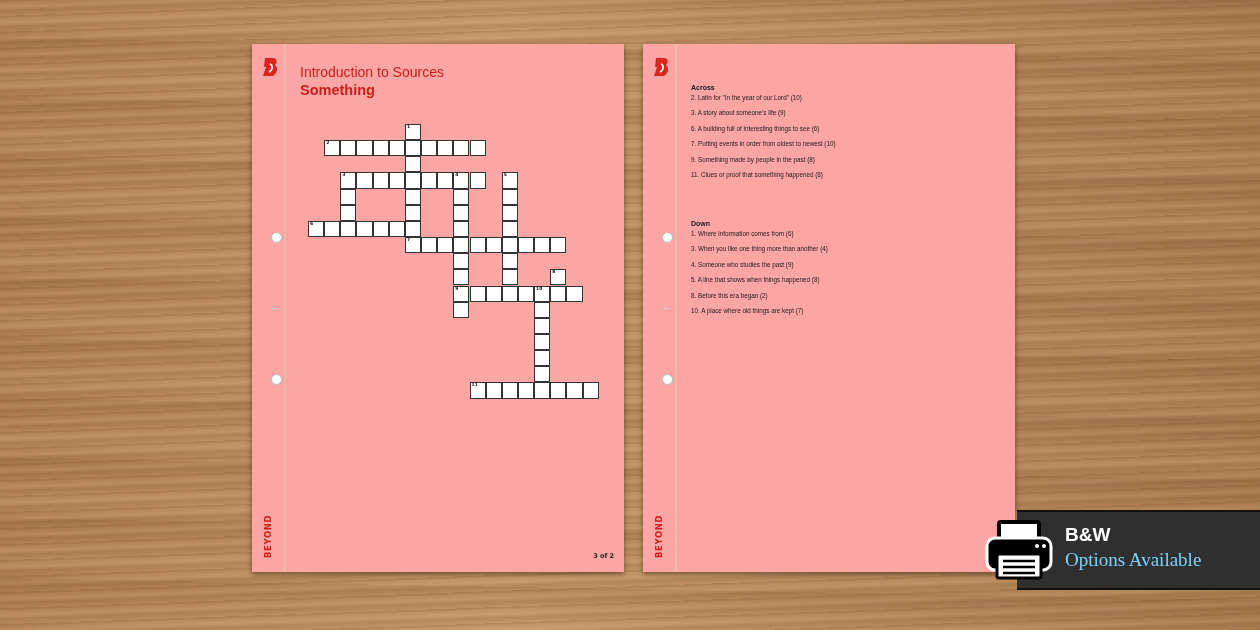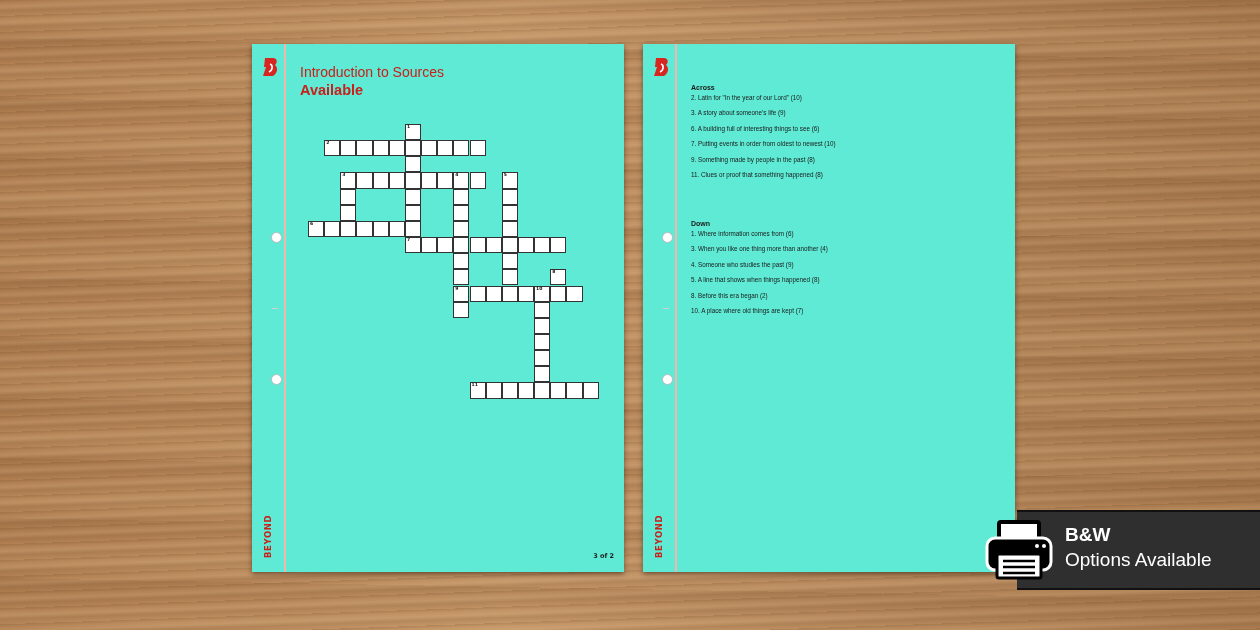--- a/index.html
+++ b/index.html
@@ -3,21 +3,21 @@
 <meta charset="utf-8">
 <style>
   html,body{margin:0;padding:0;}
   body{width:1260px;height:630px;overflow:hidden;position:relative;
     background:#b8875a;
     background-image:
       repeating-linear-gradient(178deg, rgba(90,55,25,0.18) 0px, rgba(90,55,25,0.0) 3px, rgba(255,230,190,0.10) 7px, rgba(90,55,25,0.12) 11px, rgba(90,55,25,0) 16px),
       repeating-linear-gradient(181deg, rgba(120,75,35,0.15) 0px, rgba(0,0,0,0) 23px, rgba(220,180,130,0.15) 41px, rgba(0,0,0,0) 60px),
       linear-gradient(90deg,#b07f52,#c29365 40%,#b5865a 70%,#a97a4e);
     font-family:"DejaVu Sans",sans-serif;}
-  .page{position:absolute;top:44px;width:372px;height:528px;background:#5eead4;
+  .page{position:absolute;top:44px;width:372px;height:528px;background:#fca5a5;
     box-shadow:0 2px 5px rgba(40,20,5,0.55);}
   #page-left{left:252px;}
   #page-right{left:643px;}
   .margin-line{position:absolute;left:32px;top:0;bottom:0;width:1.5px;background:#f0b8ab;}
   .hole{position:absolute;left:19px;width:9px;height:9px;border-radius:50%;border:1px solid #bbb;background:#fff;}
   .tick{position:absolute;left:20px;width:6px;height:1px;background:#d0d0d0;}
   .logo{position:absolute;left:9px;top:12px;width:18px;height:22px;}
   .brand{position:absolute;left:6px;bottom:14px;transform:rotate(-90deg);transform-origin:left bottom;
     color:#c8201b;font-family:"DejaVu Sans",sans-serif;font-weight:bold;font-size:8.5px;letter-spacing:0.6px;
     width:60px;left:21px;}
@@ -27,38 +27,38 @@
   .grid{position:absolute;left:56px;top:80px;width:300px;height:280px;}
   .cell{position:absolute;width:16.15px;height:16.15px;box-sizing:border-box;border:1px solid #333;background:#fff;}
   .cell .num{position:absolute;left:1px;top:0px;font-size:4.5px;font-weight:bold;color:#111;line-height:1;}
   .clues{position:absolute;left:48px;top:40px;font-family:"Liberation Sans",sans-serif;color:#1a1a1a;}
   .clue-head{font-size:7px;font-weight:bold;margin-bottom:3px;}
   .clue{font-size:6.3px;margin-bottom:8.4px;white-space:nowrap;}
   #down-section{position:absolute;top:136px;left:0;width:300px;}
   .banner{position:absolute;left:1017px;top:510px;width:243px;height:80px;background:#2f2f2f;
     border-top:2px solid #111;border-bottom:2px solid #111;box-sizing:border-box;}
   .banner-t1{position:absolute;left:48px;top:12px;font-family:"Liberation Sans",sans-serif;font-weight:bold;font-size:19px;color:#fff;}
-  .banner-t2{position:absolute;left:48px;top:37px;font-family:Liberation Sans, sans-serif;font-size:19px;color:#ffffff;}
+  .banner-t2{position:absolute;left:48px;top:37px;font-family:Liberation Serif, serif;font-size:19px;color:#7dd3fc;}
   .printer{position:absolute;left:983px;top:518px;width:72px;height:64px;}
 </style>
 </head>
 <body>
 
 <div class="page" id="page-left">
   <svg class="logo" viewBox="0 0 18 22">
     <path d="M4 2 L12 2 C16 2 17 6 14 9 C17 11 17 17 12 20 L2 20 L5 11 L3 11 Z" fill="#d7261f"></path>
     <path d="M9 8 C12 9 12 14 8 16" stroke="#fff" stroke-width="1.6" fill="none"></path>
   </svg>
   <div class="margin-line"></div>
   <div class="hole" style="top:188px"></div>
   <div class="tick" style="top:264px"></div>
   <div class="hole" style="top:330px"></div>
   <div class="brand">BEYOND</div>
   <div class="title1">Introduction to Sources</div>
-  <div class="title2">Available</div>
+  <div class="title2">Something</div>
   <div class="grid" id="crossword-grid">
       <div class="cell" style="left: 96.9px; top: 0px;">
         <span class="num">1</span>
       </div>
       <div class="cell" style="left: 96.9px; top: 16.15px;"></div>
       <div class="cell" style="left: 96.9px; top: 32.3px;"></div>
       <div class="cell" style="left: 96.9px; top: 48.45px;"></div>
       <div class="cell" style="left: 96.9px; top: 64.6px;"></div>
       <div class="cell" style="left: 96.9px; top: 80.75px;"></div>
       <div class="cell" style="left: 96.9px; top: 96.9px;"></div>

